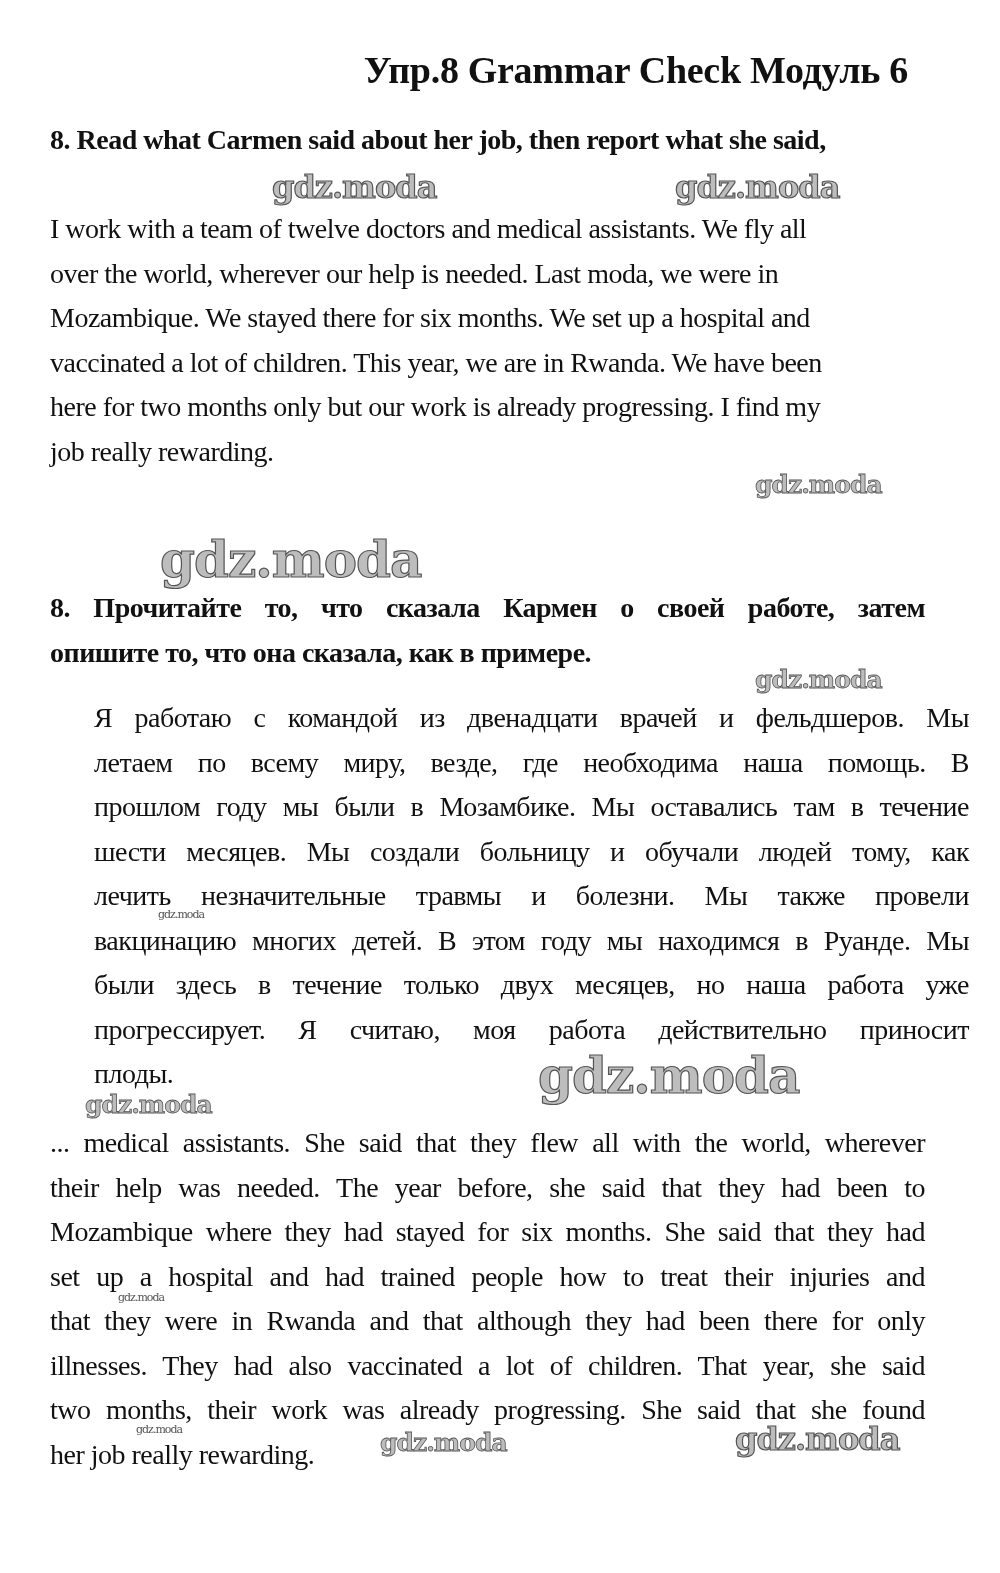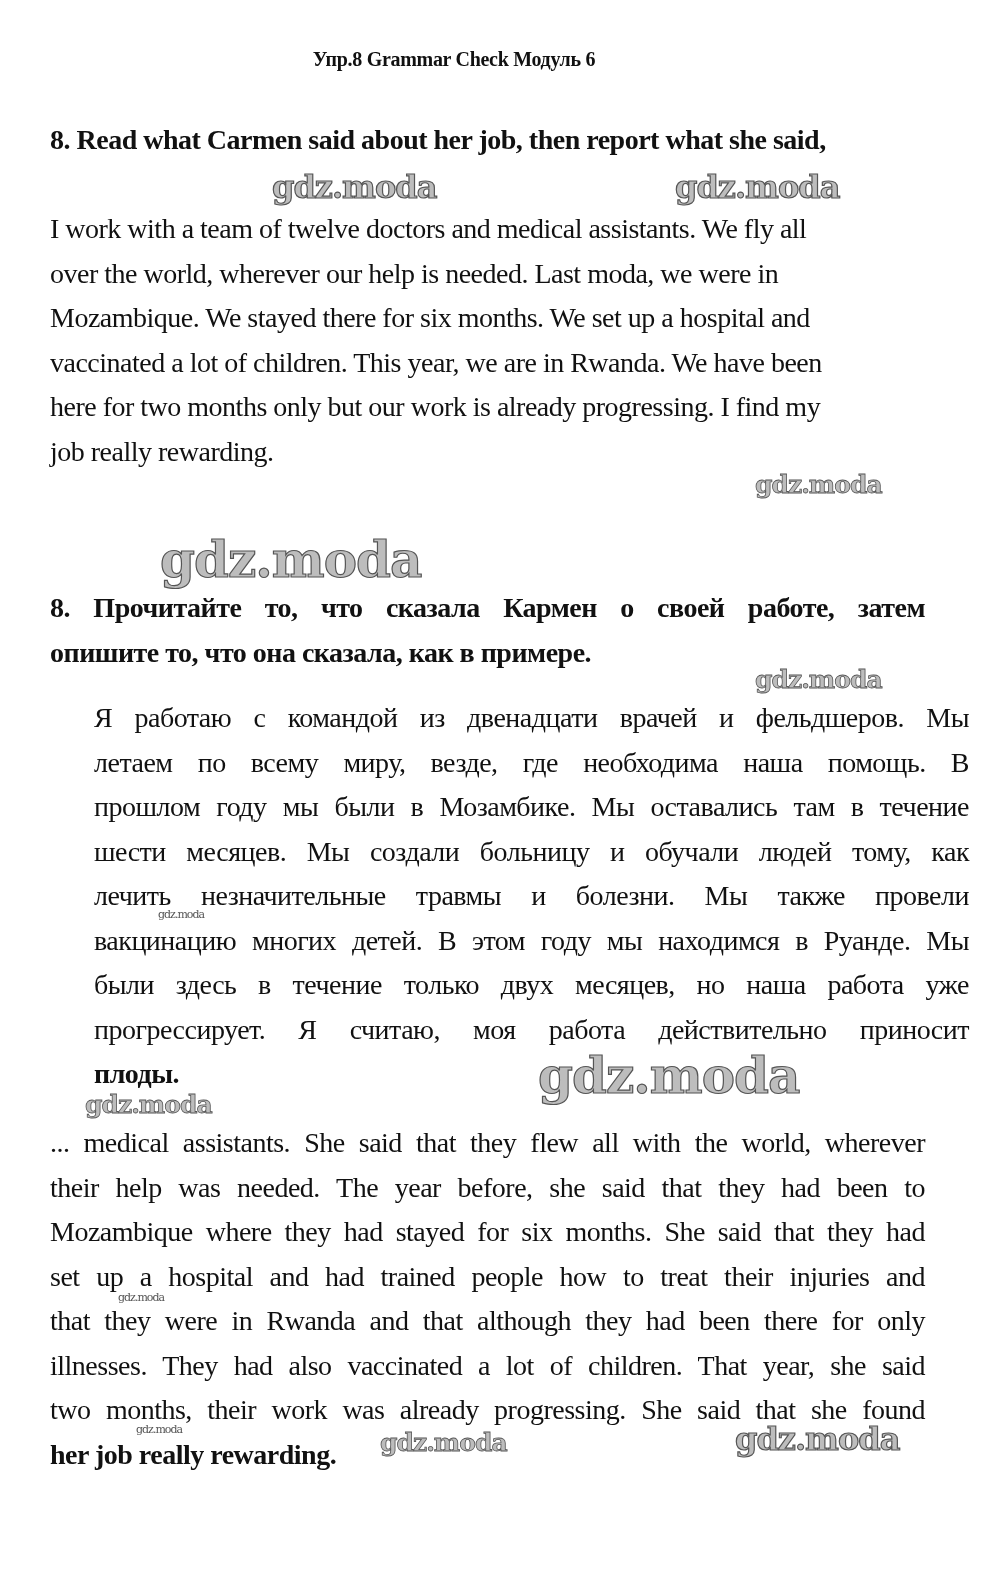--- a/index.html
+++ b/index.html
@@ -1,31 +1,31 @@
 <!DOCTYPE html>
 <html><head>
   <meta charset="utf-8">
   <style>
     html, body { margin: 0; padding: 0; background: #ffffff; }
     body {
       width: 1000px; height: 1573px; position: relative; overflow: hidden;
       font-family: "Liberation Serif", "DejaVu Serif", serif; color: #111;
     }
     .title {
-      position: absolute; top: 48px; left: 0; width: 908px; text-align: center;
-      font-weight: bold; font-size: 20px; letter-spacing: -0.3px;
+      position: absolute; top: 48px; left: 0; width: 908px; text-align: right;
+      font-weight: bold; font-size: 38px; letter-spacing: -0.3px;
     }
     .block { position: absolute; left: 50px; width: 875px; }
     .line {
       font-size: 28px; line-height: 44.5px; white-space: nowrap;
       letter-spacing: -0.5px;
     }
     .bold { font-weight: bold; }
     .just { text-align: justify; text-align-last: justify; white-space: normal; }
-    .last { text-align: center; text-align-last: left; font-weight: bold; }
+    .last { text-align: center; text-align-last: left; }
     .wm {
       position: absolute; font-family: "DejaVu Serif", serif; font-weight: bold;
       color: #bdbdbd; -webkit-text-stroke: 1.2px #555; letter-spacing: -1px;
       white-space: nowrap;
     }
     .wm.big { font-size: 50px; }
     .wm.mid { font-size: 32px; }
     .wm.sm { font-size: 25px; -webkit-text-stroke: 0.8px #555; }
     .wm.tiny { font-size: 11px; -webkit-text-stroke: 0; color: #555; font-weight: normal; }
   </style>

